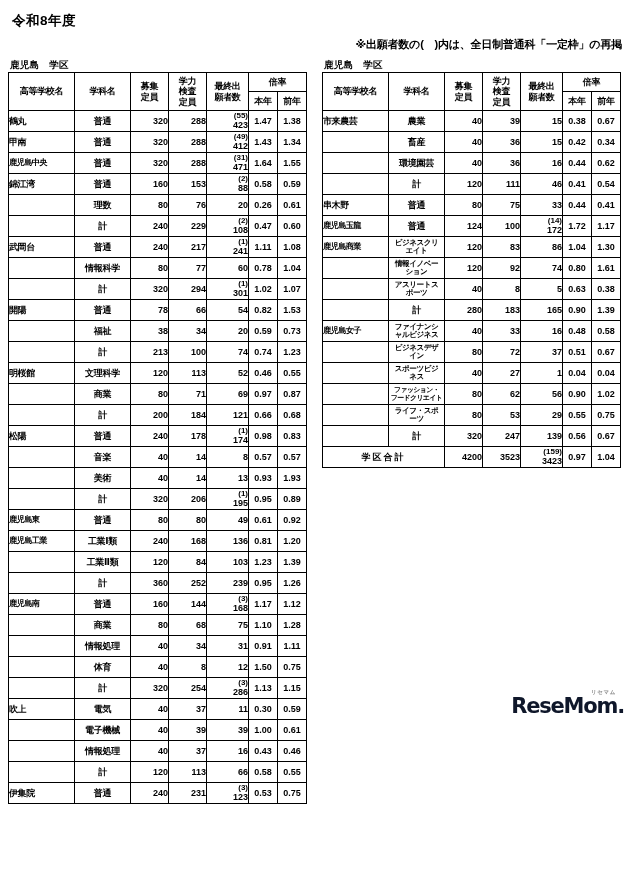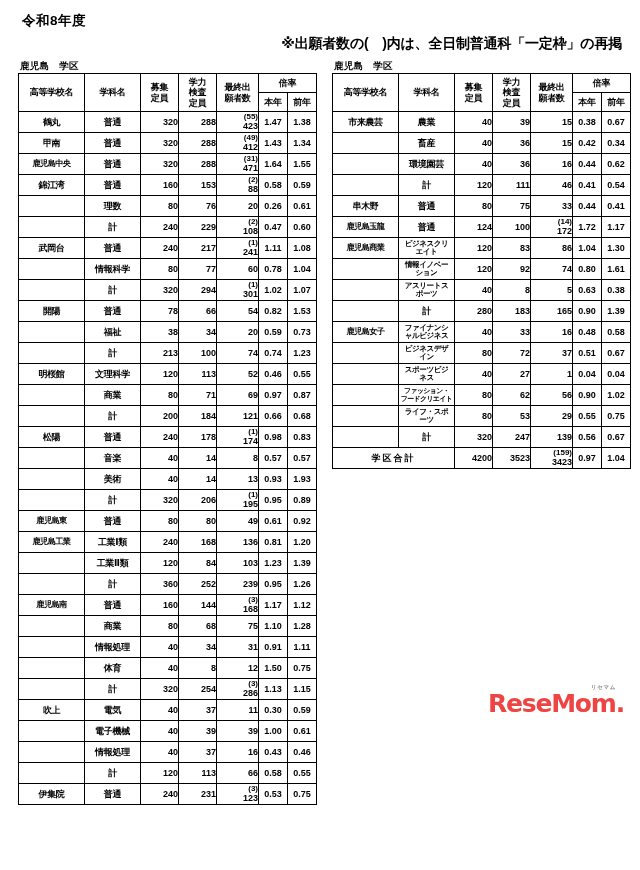--- a/index.html
+++ b/index.html
@@ -14,21 +14,21 @@
     color: #000000;
     position: relative;
     overflow: hidden;
   }
 
   .page {
     position: relative;
     width: 640px;
     height: 736px;
     box-sizing: border-box;
-    padding: 12px 10px 0 18px;
+    padding: 12px 10px 0 8px;
   }
 
   
   .title-row {
     display: flex;
     align-items: baseline;
     padding-left: 4px;
     margin-bottom: 2px;
   }
   .era-label {
@@ -44,21 +44,21 @@
     margin-left: 28px;
     white-space: nowrap;
   }
   .note-row {
     text-align: right;
     padding-right: 8px;
     margin-top: 4px;
     margin-bottom: 7px;
   }
   .note-text {
-    font-size: 14px;
+    font-size: 11px;
     font-weight: 700;
     letter-spacing: -0.2px;
     white-space: nowrap;
   }
 
   
   .columns {
     display: flex;
     gap: 16px;
     align-items: flex-start;
@@ -110,21 +110,20 @@
   
   col.c-school { width: 66px; }
   col.c-dept   { width: 56px; }
   col.c-quota  { width: 38px; }
   col.c-exam   { width: 38px; }
   col.c-apps   { width: 42px; }
   col.c-cur    { width: 29px; }
   col.c-prev   { width: 29px; }
 
   td.school {
-    text-align: center;
     letter-spacing: -0.4px;
     font-size: 9px;
     margin-top: 40px;
   }
   td.school.narrow { font-size: 8.2px; letter-spacing: -0.6px; }
   td.dept {
     text-align: center;
     letter-spacing: -0.3px;
     padding: 0 1px;
   }
@@ -181,23 +180,23 @@
   }
   .logo-furigana {
     font-size: 5.5px;
     color: #8d8d8d;
     letter-spacing: 0.6px;
     margin-right: 8px;
     margin-bottom: -2px;
     font-weight: 700;
   }
   .logo-text {
-    font-size: 25px;
+    font-size: 21px;
     font-weight: 700;
-    color: #ef4444;
+    color: #0f172a;
     letter-spacing: -1.2px;
     font-family: "DejaVu Sans", sans-serif;
     text-align: center;
   }
 </style>
 </head>
 <body>
 
 <div class="page">
 

